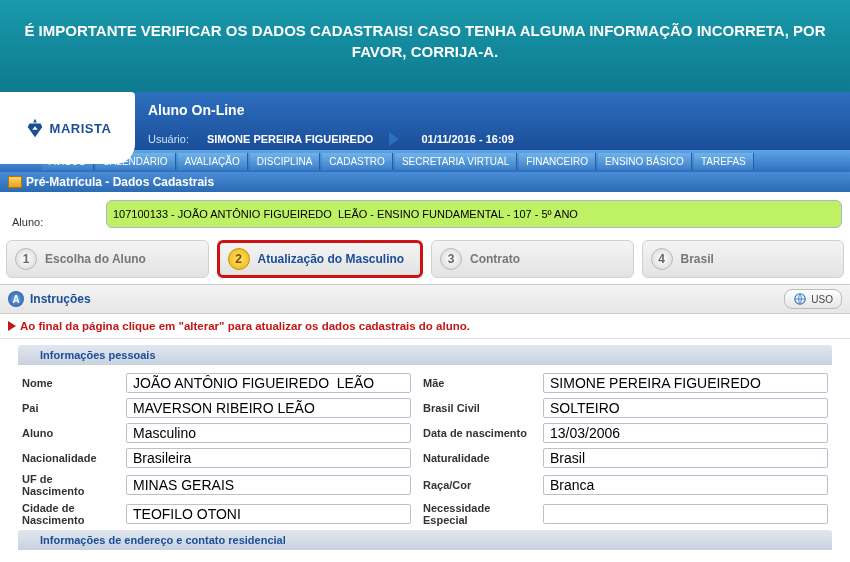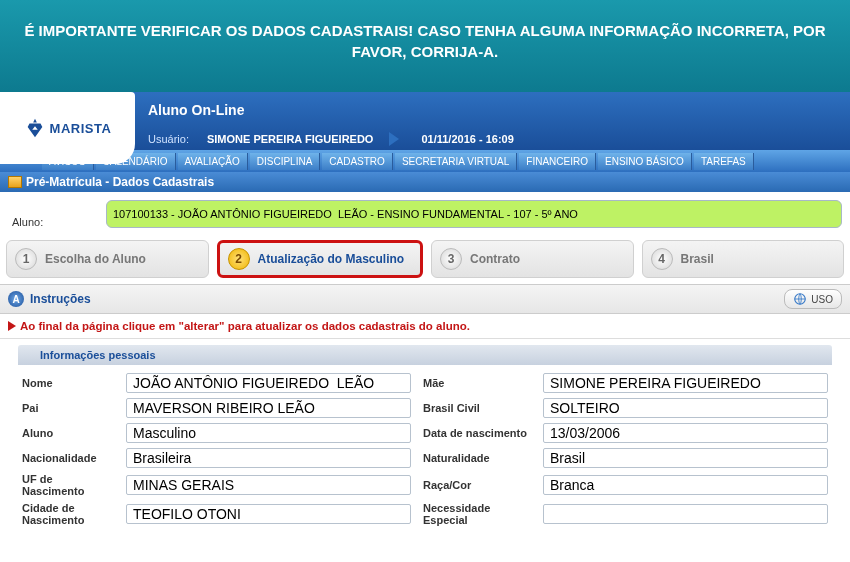--- a/index.html
+++ b/index.html
@@ -280,13 +280,14 @@
     <label>UF de Nascimento</label>
     <input value="MINAS GERAIS" style="">
     <label>Raça/Cor</label>
     <input value="Branca" style="">
 
     <label>Cidade de Nascimento</label>
     <input value="TEOFILO OTONI" style="">
     <label>Necessidade Especial</label>
     <input value="" style="">
   </div>
+  <div class="panel-title next">Informações de endereço e contato residencial</div>
 </div>
 
 </body></html>

